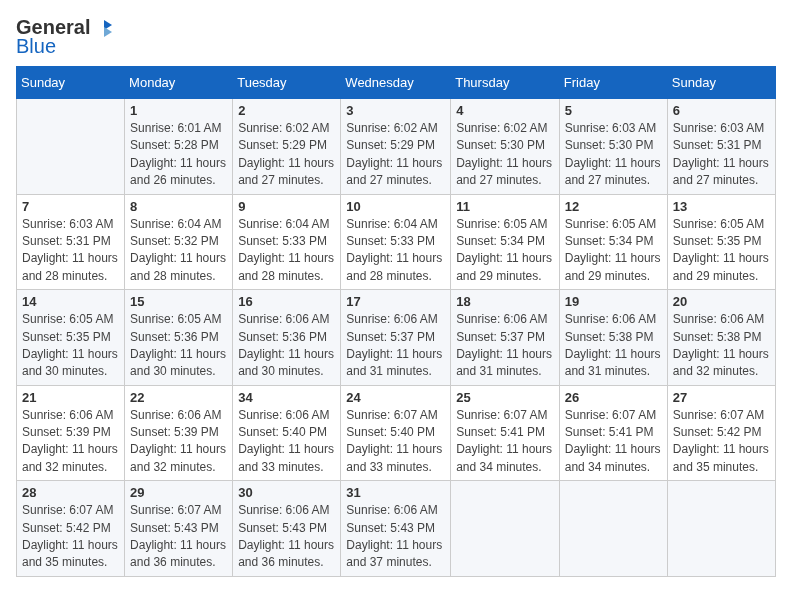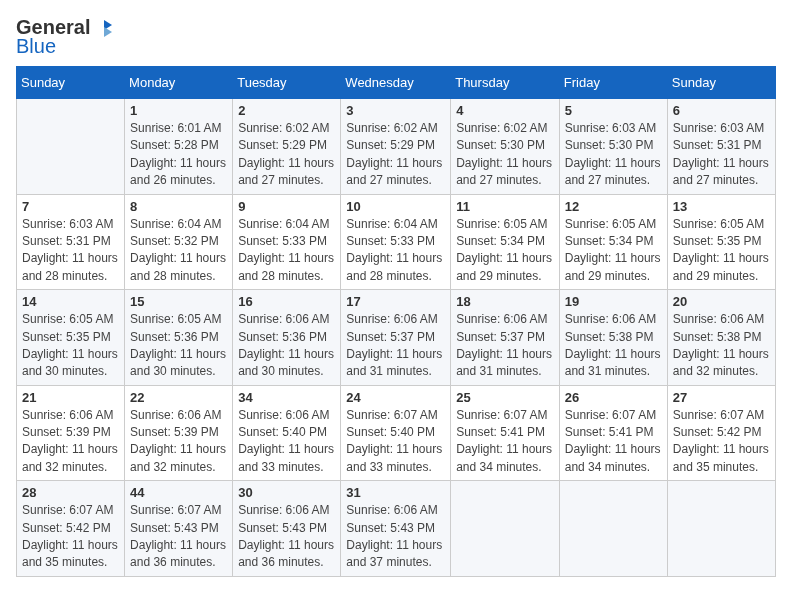--- a/index.html
+++ b/index.html
@@ -311,21 +311,21 @@
       </tr>
       <tr>
         <td>
           <span class="day-num">28</span>
           <div class="day-info" style="white-space: pre-line;">Sunrise: 6:07 AM
 Sunset: 5:42 PM
 Daylight: 11 hours
 and 35 minutes.</div>
         </td>
         <td>
-          <span class="day-num">44</span>
+          <span class="day-num">29</span>
           <div class="day-info" style="white-space: pre-line;">Sunrise: 6:07 AM
 Sunset: 5:43 PM
 Daylight: 11 hours
 and 36 minutes.</div>
         </td>
         <td>
           <span class="day-num">30</span>
           <div class="day-info" style="white-space: pre-line;">Sunrise: 6:06 AM
 Sunset: 5:43 PM
 Daylight: 11 hours

